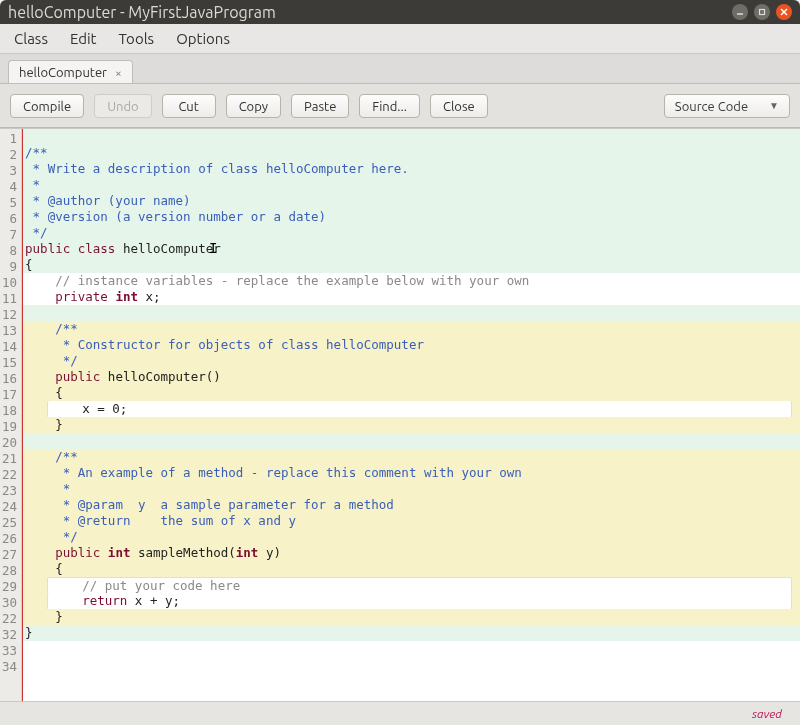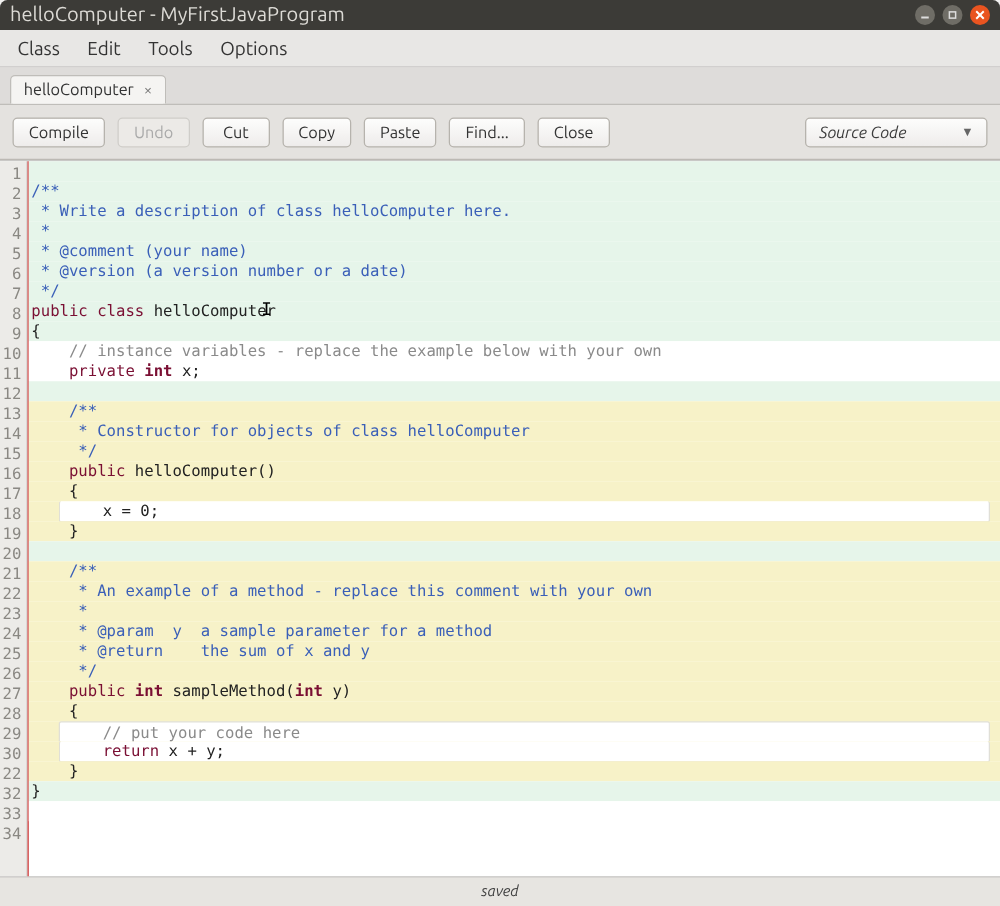--- a/index.html
+++ b/index.html
@@ -13,40 +13,40 @@
   .wbtn.close { background: #e95420; color: #fff; }
   .menubar { background: #e8e7e5; height: 30px; display: flex; align-items: center; padding: 4px 14px; gap: 22px; font-size: 15px; color: #333; border-bottom: 1px solid #c9c8c6; }
   .menubar span { cursor: default; }
   .tabbar { background: #dedcda; height: 30px; display: flex; align-items: flex-end; padding: 0 8px; border-bottom: 1px solid #bfbdb9; }
   .tab { background: #f5f4f2; border: 1px solid #bfbdb9; border-bottom: none; border-radius: 4px 4px 0 0; padding: 4px 10px; display: flex; align-items: center; gap: 8px; font-size: 13px; color: #333; }
   .tab .x { font-size: 12px; color: #777; }
   .toolbar { background: #e4e2df; border-bottom: 1px solid #bcb9b4; height: 44px; display: flex; align-items: center; padding: 0 10px; gap: 10px; justify-content: flex-end; }
   .btn { background: linear-gradient(#fdfdfc,#eeeceb); border: 1px solid #b6b3ad; border-radius: 4px; padding: 4px 12px; font-size: 13px; color: #333; min-width: 54px; text-align: center; cursor: default; }
   .btn.disabled { color: #aaa; background: #eceae7; border-color: #cfcdc9; }
   .spacer { flex: 1; }
-  .combo { background: linear-gradient(#fdfdfc,#eeeceb); border: 1px solid #b6b3ad; border-radius: 4px; padding: 4px 10px; font-size: 13px; display: flex; align-items: center; gap: 44px; min-width: 120px; font-style: italic; }
+  .combo { background: linear-gradient(#fdfdfc,#eeeceb); border: 1px solid #b6b3ad; border-radius: 4px; padding: 4px 10px; font-size: 13px; display: flex; align-items: center; gap: 21px; min-width: 120px; }
   .combo .caret { font-size: 10px; color: #666; }
   .editor-wrap { flex: 1; display: flex; background: #fff; font-family: "DejaVu Sans Mono", Menlo, Consolas, monospace; font-size: 12.5px; line-height: 16px; border-top: 1px solid #c9c8c6; }
   .gutter { background: #ecebe8; border-right: 1px solid #d4d2cf; text-align: right; padding: 2px 4px 2px 2px; color: #8a8883; user-select: none; }
   .gutter div { height: 16px; }
   .code { flex: 1; position: relative; border-left: 1px solid #c33; }
   .code-inner { padding: 0; }
   .row { height: 16px; padding-left: 2px; white-space: pre; }
   .bg-green { background: #e6f5ea; }
   .bg-yellow { background: #f7f2c8; }
   .bg-white { background: #ffffff; }
   .comment { color: #8a8a8a; }
   .jdoc { color: #3a5fb8; }
   .kw { color: #7a0f33; font-weight: 400; }
   .type { color: #7a0f33; font-weight: 600; }
   .plain { color: #222; }
   .inset { margin-left: 22px; margin-right: 8px; background: #ffffff; border: 1px solid #e0dfd7; border-radius: 2px; padding: 0 4px; }
   .inset .row { padding-left: 0; }
   .cursor-i { position: absolute; left: 186px; top: 111px; font-size: 14px; color: #000; pointer-events: none; }
-  .statusbar { background: #e7e5e1; border-top: 1px solid #c9c8c6; height: 24px; display: flex; align-items: center; justify-content: center; padding: 0 18px; font-size: 12px; color: #404040; font-style: italic; }
+  .statusbar { background: #e7e5e1; border-top: 1px solid #c9c8c6; height: 24px; display: flex; align-items: center; justify-content: flex-end; padding: 0 18px; font-size: 12px; color: #be185d; font-style: italic; }
 </style>
 </head>
 <body>
 
 <div class="window">
   <div class="titlebar">
     <span class="title">helloComputer - MyFirstJavaProgram</span>
     <span class="wbtn min">
         <svg width="8" height="8" viewBox="0 0 8 8">
           <line x1="1" y1="6" x2="7" y2="6" stroke="#ddd" stroke-width="1.5"></line>
@@ -130,21 +130,21 @@
         <div>32</div>
         <div>33</div>
         <div>34</div>
       </div>
     <div class="code">
       <div class="code-inner">
         <div class="row bg-green"> </div>
         <div class="row bg-green"><span class="jdoc">/**</span></div>
         <div class="row bg-green"><span class="jdoc"> * Write a description of class helloComputer here.</span></div>
         <div class="row bg-green"><span class="jdoc"> * </span></div>
-        <div class="row bg-green"><span class="jdoc"> * @comment (your name) </span></div>
+        <div class="row bg-green"><span class="jdoc"> * @author (your name) </span></div>
         <div class="row bg-green"><span class="jdoc"> * @version (a version number or a date)</span></div>
         <div class="row bg-green"><span class="jdoc"> */</span></div>
         <div class="row bg-green"><span class="kw">public</span> <span class="kw">class</span> <span class="plain">helloComputer</span></div>
         <div class="row bg-green"><span class="plain">{</span></div>
         <div class="row bg-white">    <span class="comment">// instance variables - replace the example below with your own</span></div>
         <div class="row bg-white">    <span class="kw">private</span> <span class="type">int</span> <span class="plain">x;</span></div>
         <div class="row bg-green"> </div>
         <div class="row bg-yellow">    <span class="jdoc">/**</span></div>
         <div class="row bg-yellow">    <span class="jdoc"> * Constructor for objects of class helloComputer</span></div>
         <div class="row bg-yellow">    <span class="jdoc"> */</span></div>

